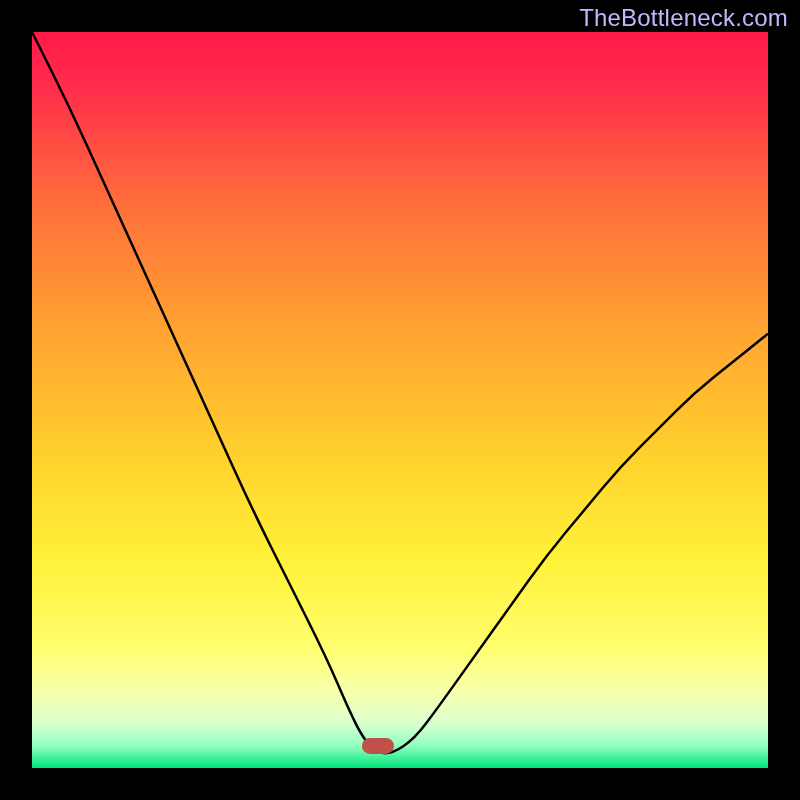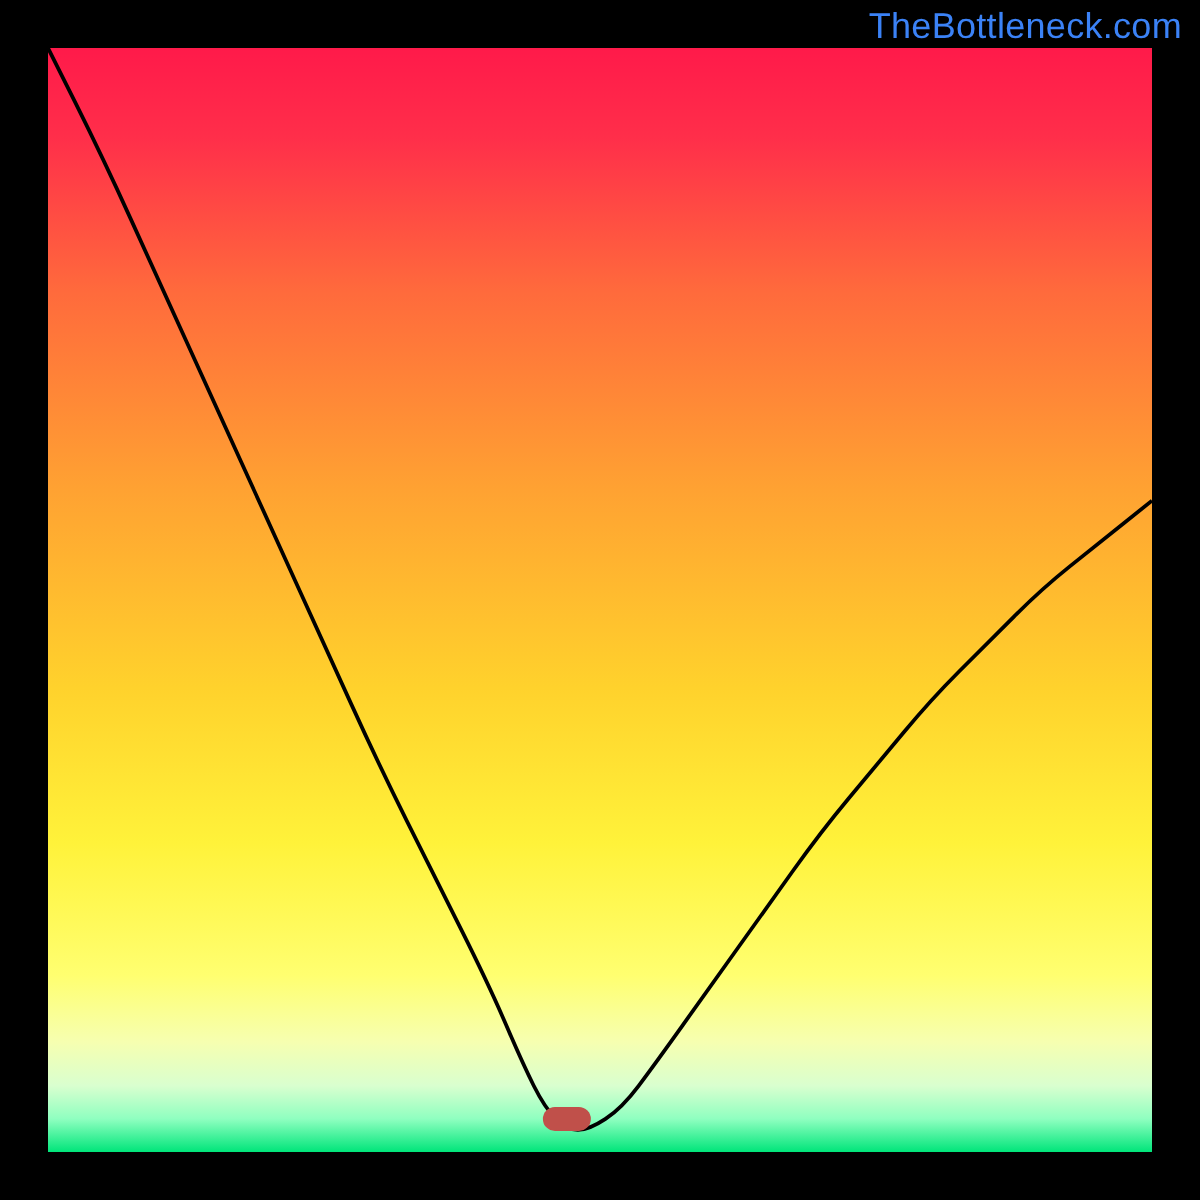--- a/index.html
+++ b/index.html
@@ -24,21 +24,21 @@
     top: 32px;
     left: 32px;
     width: 736px;
     height: 736px;
     overflow: visible;
   }
   .watermark {
     position: absolute;
     top: 4px;
     right: 12px;
-    color: #3b82f6;
+    color: #c4b5fd;
     font-size: 24px;
     font-weight: 400;
     letter-spacing: 0.2px;
     font-family: Arial, Helvetica, sans-serif;
   }
   svg {
     display: block;
   }
 </style>
 </head>

